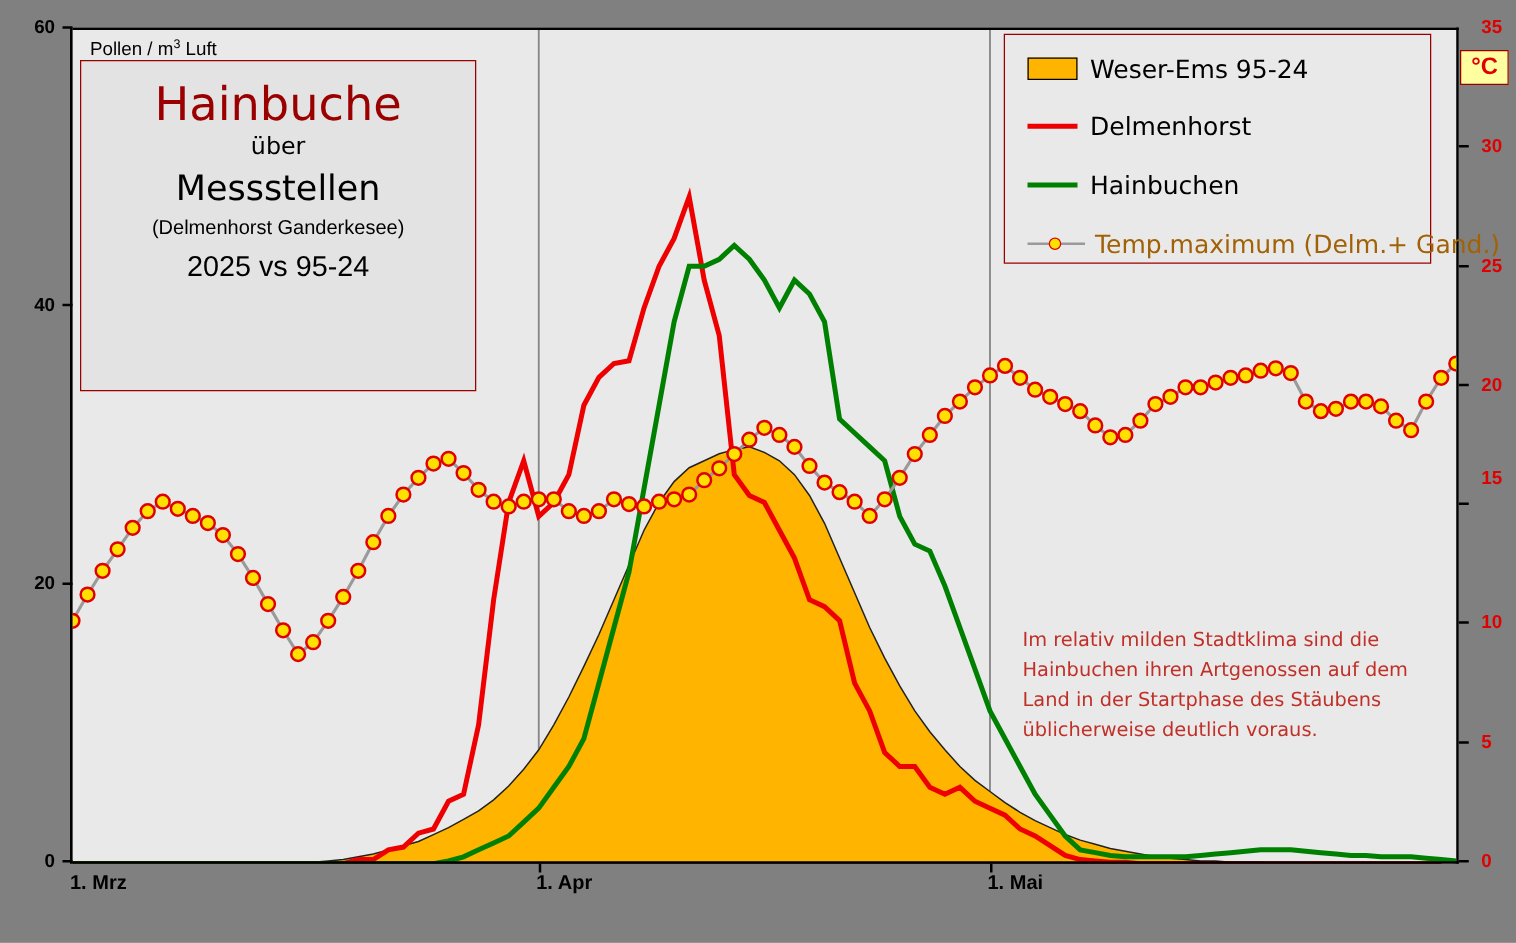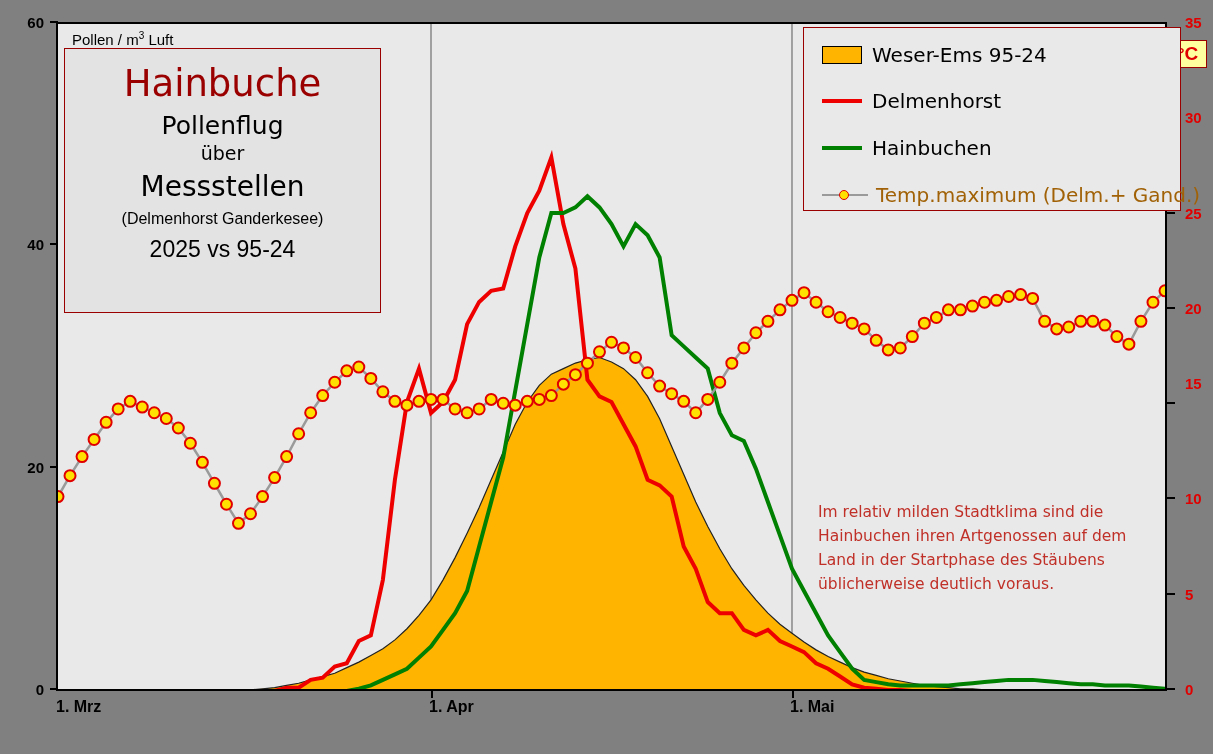--- a/index.html
+++ b/index.html
@@ -187,21 +187,21 @@
   #title-sub6 {
     margin-top: 8px;
     font-size: 23px;
     font-family: "Liberation Sans", sans-serif;
   }
   
   #legend {
     position: absolute;
     left: 803px;
     top: 27px;
-    width: 378px;
+    width: 342px;
     height: 184px;
     border: 1px solid #9a0000;
     background: #e9e9e9;
     box-sizing: border-box;
     text-align: center;
   }
   .legend-row {
     position: absolute;
     left: 18px;
     height: 26px;
@@ -405,21 +405,20 @@
       <div class="xlabel" style="left: 429.011px;">1. Apr</div>
       <div class="xtick" style="left: 431.011px;"></div>
       <div class="xlabel" style="left: 789.989px;">1. Mai</div>
       <div class="xtick" style="left: 791.989px;"></div>
     </div>
 
   <div id="units"><span>Pollen / m</span><sup>3</sup><span> Luft</span></div>
 
   <div id="title-box">
     <div id="title-main">Hainbuche</div>
-    <div id="title-sub1">Pollenflug</div>
     <div id="title-sub2">über</div>
     <div id="title-sub4">Messstellen</div>
     <div id="title-sub5">(Delmenhorst Ganderkesee)</div>
     <div id="title-sub6">2025 vs 95-24</div>
   </div>
 
   <div id="legend">
     <div class="legend-row" style="top:14px;">
       <span class="swatch-box"></span>
       <span class="legend-label">Weser-Ems 95-24</span>

